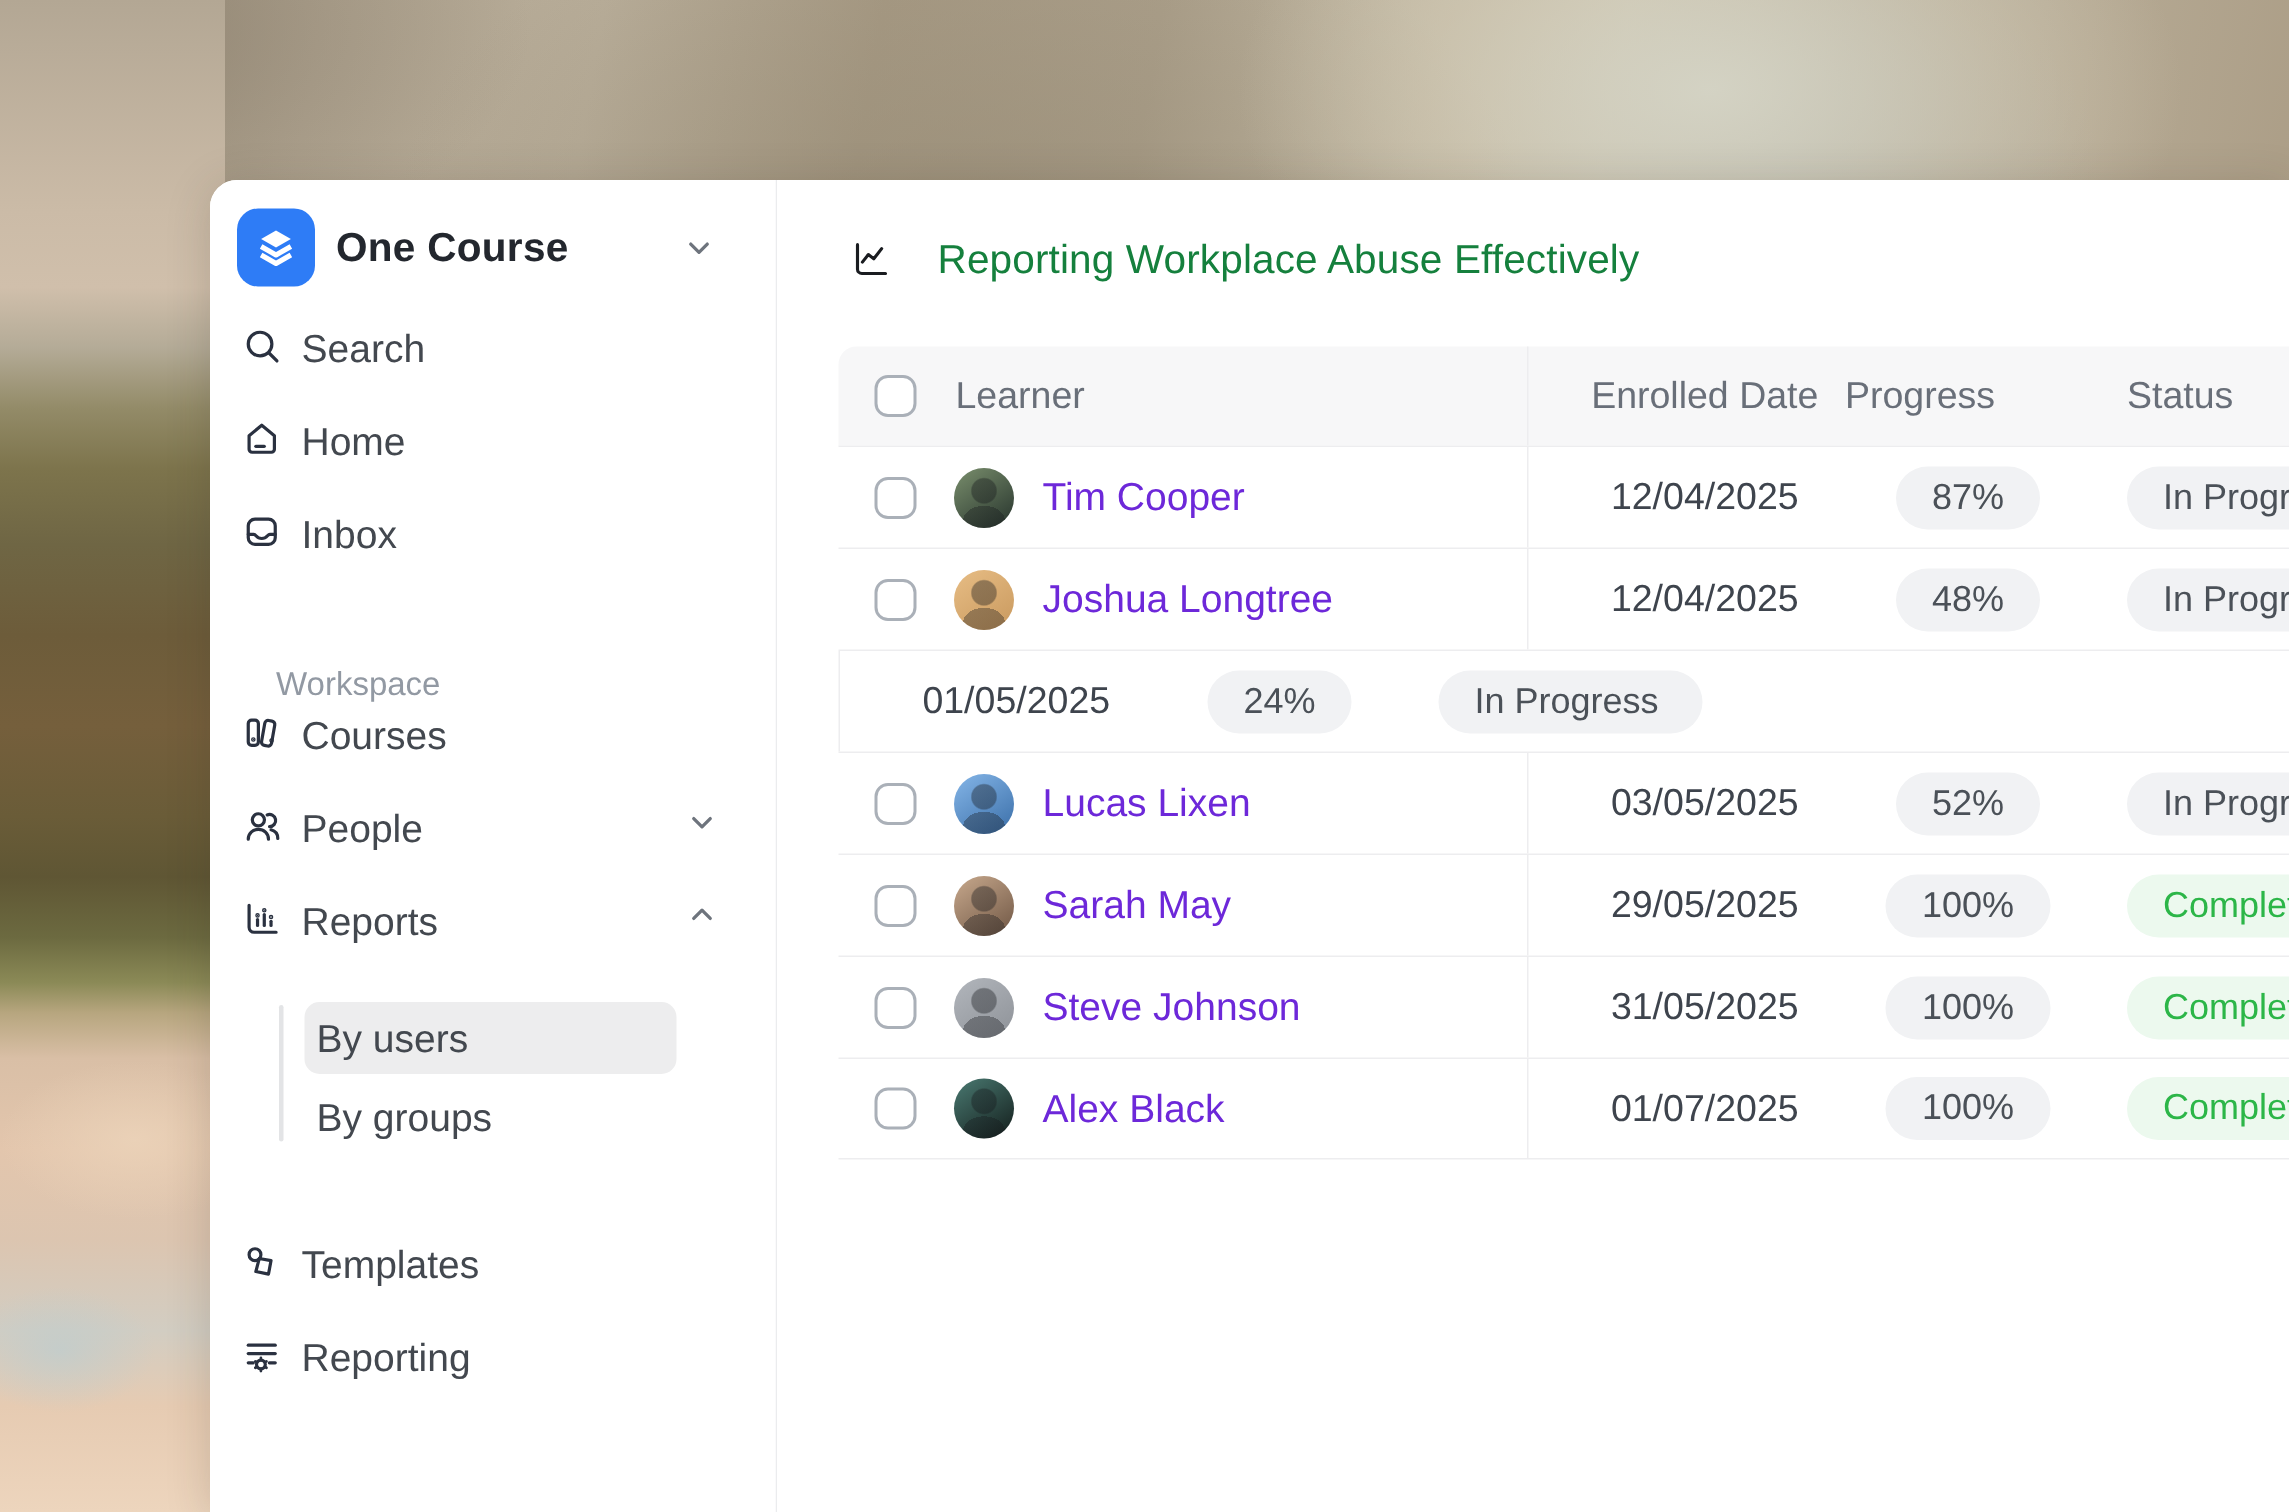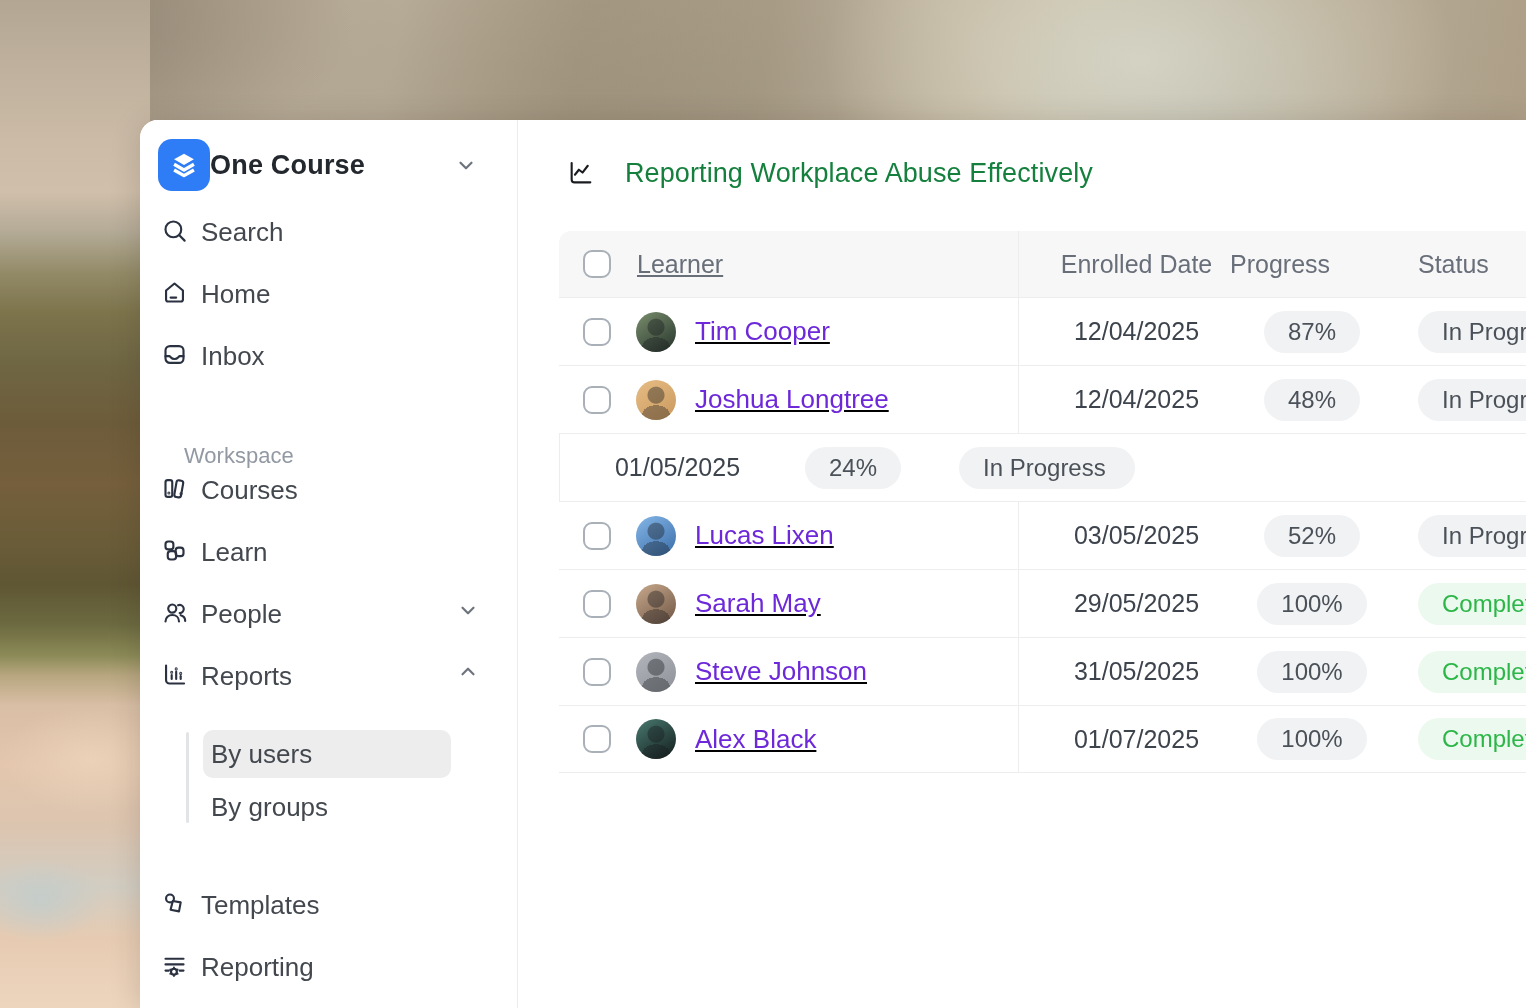--- a/index.html
+++ b/index.html
@@ -53,21 +53,21 @@
   .side-header {
     margin:19px 18px 0 18px; height:52px;
     display:flex; align-items:center;
   }
   .logo-badge {
     width:52px; height:52px; border-radius:14px;
     display:flex; align-items:center; justify-content:center;
     flex:0 0 52px;
   }
   .workspace-name {
-    margin-left:0;
+    margin-left:14px;
     font-size:27px; font-weight:700; color:#23272e; letter-spacing:.2px;
     flex:1;
   }
   .side-header .chev { margin-right:22px; }
 
   .nav-group { margin-top:26px; }
   .nav-item {
     height:62px; display:flex; 
     padding-left:21px; cursor:pointer;
   }
@@ -112,21 +112,21 @@
     display:flex; align-items:center;
     color:#696f79; font-size:25px;
   }
   .trow {
     height:68px; display:flex; align-items:center;
     border-top:1px solid #ededef;
     background:#fff;
   }
   .trow:last-child { border-bottom:1px solid #ededef; }
 
-  .col-learner { width:459px; flex:0 0 459px; display:flex; align-items:center; padding-left:24px; height:100%;text-decoration:underline; }
+  .col-learner { width:459px; flex:0 0 459px; display:flex; align-items:center; padding-left:24px; height:100%; }
   .col-date    { width:212px; flex:0 0 212px; padding-left:24px; height:100%; display:flex; align-items:center; border-left:1px solid #ededef;justify-content:center; }
   .col-progress{ width:164px; flex:0 0 164px; display:flex; justify-content:center; align-items:center; height:100%; }
   .col-status  { flex:1; padding-left:24px; display:flex; align-items:center; height:100%; }
 
   .thead .col-learner .hlabel { margin-left:26px; }
   .thead .col-progress { justify-content:flex-start; }
 
   .checkbox {
     width:28px; height:28px; flex:0 0 28px;
     border:2px solid #aab0b8; border-radius:9px; background:#fff;
@@ -217,30 +217,20 @@
       <div class="nav-item">
         <span class="nicon">
           <svg width="27" height="27" viewBox="0 0 24 24" fill="none" stroke="currentColor" stroke-width="1.9" stroke-linecap="round" stroke-linejoin="round">
               <rect x="4" y="4.5" width="6" height="15" rx="2"></rect>
               <circle cx="7" cy="16" r="0.4" fill="currentColor"></circle>
               <rect x="12.8" y="4.8" width="6" height="15" rx="2" transform="rotate(10 15.8 12.3)"></rect>
               <circle cx="17.8" cy="16.6" r="0.4" fill="currentColor" transform="rotate(10 17.8 16.6)"></circle>
             </svg>
         </span>
         <span class="nlabel">Courses</span>
-      </div>
-      <div class="nav-item">
-        <span class="nicon">
-          <svg width="27" height="27" viewBox="0 0 24 24" fill="none" stroke="currentColor" stroke-width="1.9" stroke-linejoin="round">
-              <rect x="4" y="4" width="7" height="7" rx="2.4"></rect>
-              <rect x="6" y="12.5" width="7.5" height="7.5" rx="2.6"></rect>
-              <rect x="13" y="9.5" width="7" height="7.5" rx="2.6"></rect>
-            </svg>
-        </span>
-        <span class="nlabel">Learn</span>
       </div>
       <div class="nav-item">
         <span class="nicon">
           <svg width="27" height="27" viewBox="0 0 24 24" fill="none" stroke="currentColor" stroke-width="1.9" stroke-linecap="round">
               <circle cx="10" cy="8.5" r="3.6"></circle>
               <path d="M4 20 c0 -3.6 2.7 -5.8 6 -5.8 s6 2.2 6 5.8"></path>
               <path d="M15.2 5.6 a3.6 3.6 0 1 1 1.4 6.9"></path>
               <path d="M17.5 14.4 c2.4 .6 4 2.6 4 5.1"></path>
             </svg>
         </span>

